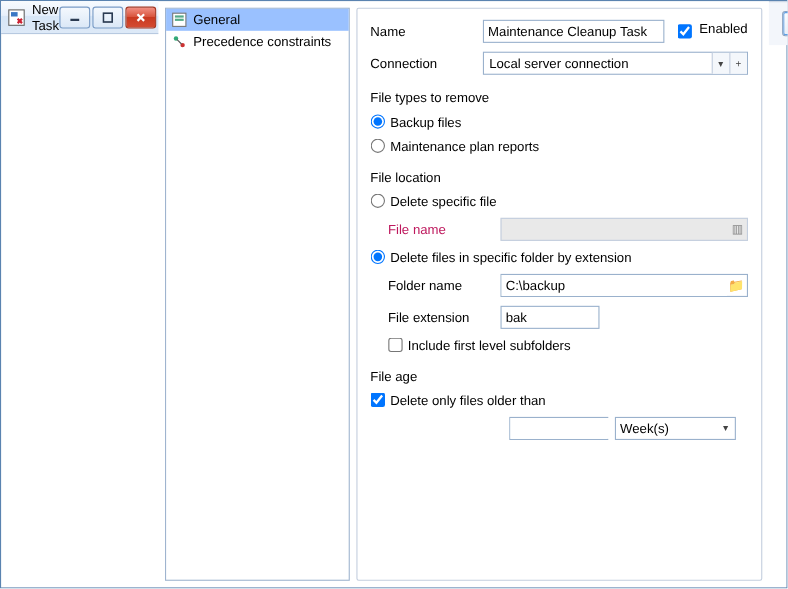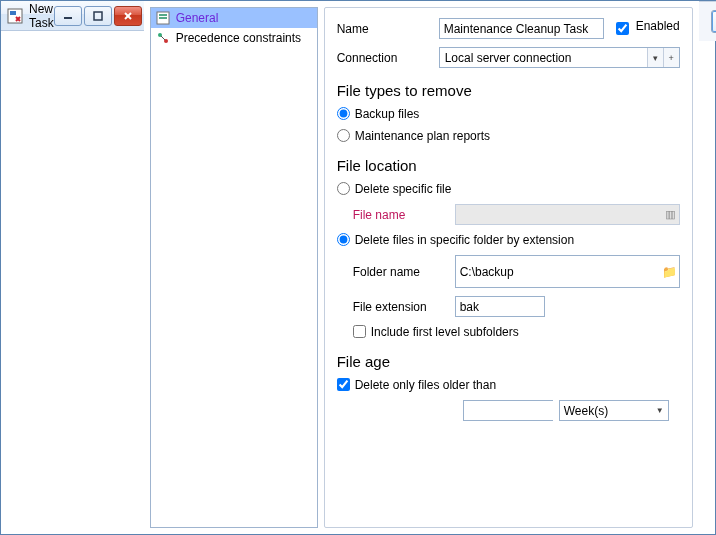--- a/index.html
+++ b/index.html
@@ -60,21 +60,21 @@
     background: #fff;
   }
   .side-item {
     display: flex; align-items: center;
     gap: 5px;
     padding: 2px 4px;
     font-size: 12px;
   }
   .side-item.selected {
     background: #9ac1ff;
-    color: #6d28d9;
+    color: #000000;
   }
   .side-icon { width: 16px; height: 16px; display:inline-flex;align-items:center;justify-content:center; }
   .content {
     flex: 1;
     border: 1px solid #c3cede;
     border-radius: 2px;
     background: #fff;
     padding: 10px 12px;
     display: flex;
     flex-direction: column;
@@ -98,30 +98,30 @@
     height: 21px;
     align-items: stretch;
     justify-content: space-between;
   }
   .conn-text { flex: 1; padding: 2px 5px; line-height: 16px; }
   .conn-btn {
     width: 16px; border-left: 1px solid #c3cede;
     display:flex;align-items:center;justify-content:center;
     font-size:9px;color:#444;background:#f4f7fb;
   }
-  .section-title { margin-top: 6px; font-size:15px; }
+  .section-title { margin-top: 6px; font-size:12px; }
   .radio-row, .check-row { display:flex; align-items:flex-start; gap:5px; padding-left:0; }
   .radio-row input, .check-row input { margin:0; }
   .sub-indent { margin-left: 16px; }
   .disabled-field {
     flex:1; height:21px; border:1px solid #c3cede;
     background:#e9e9e9; position:relative; display:flex;align-items:center;
   }
   .disabled-field .open-ico { position:absolute; right:3px; font-size:11px; color:#888;}
-  .folder-field { flex:1; display:flex; border:1px solid #9ab1cc; height:33px; align-items:center;justify-content:center;}
+  .folder-field { flex:1; display:flex; border:1px solid #9ab1cc; height:21px; align-items:center;justify-content:center;}
   .folder-field input { border:none; flex:1; height:19px; padding:2px 4px; font-size:12px; outline:none;}
   .folder-field .open-ico { width:18px; text-align:center; font-size:12px;}
   .ext-input { width:90px; }
   .age-row { display:flex; align-items:center; gap:6px; margin-left:126px; }
   .spinner {
     display:flex; border:1px solid #9ab1cc; height:21px; width:90px;
   }
   .spinner input { border:none; flex:1; text-align:right; padding:2px 4px; font-size:12px; outline:none;}
   .spin-btns { width:15px; display:flex; flex-direction:column; border-left:1px solid #c3cede;}
   .spin-btns div { flex:1; font-size:7px; display:flex;align-items:center;justify-content:center; background:#f1f5fa;}

